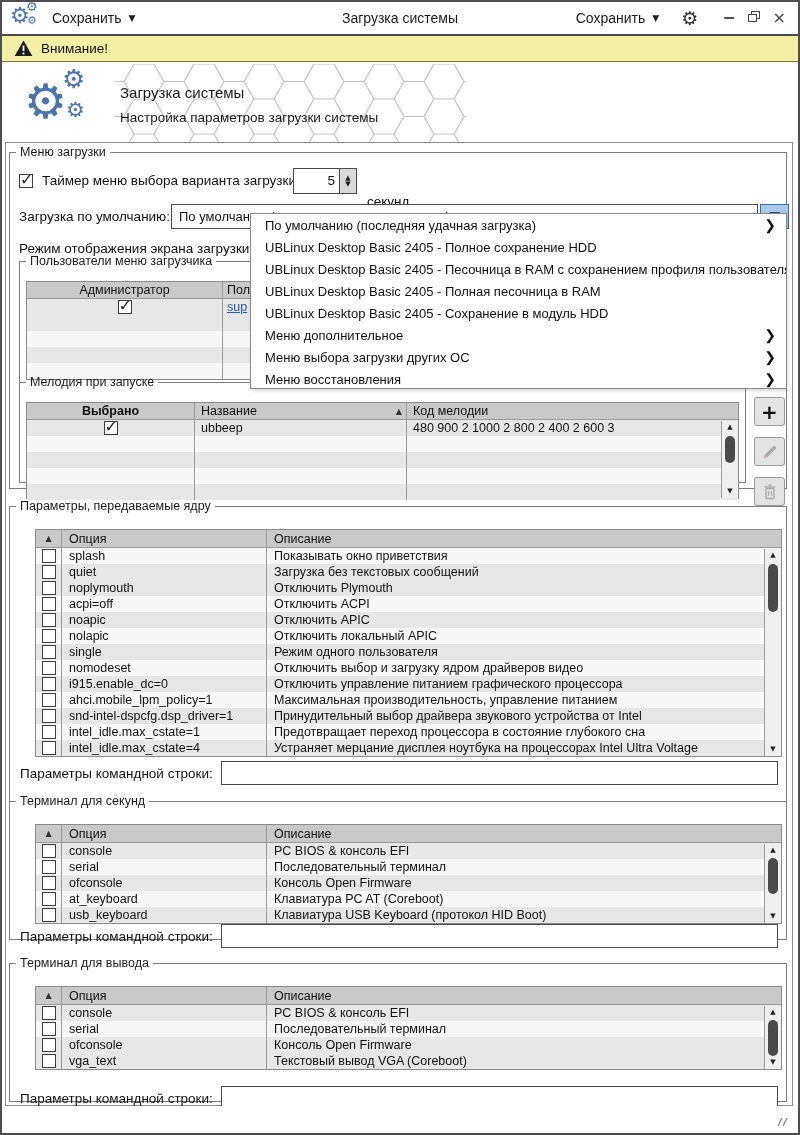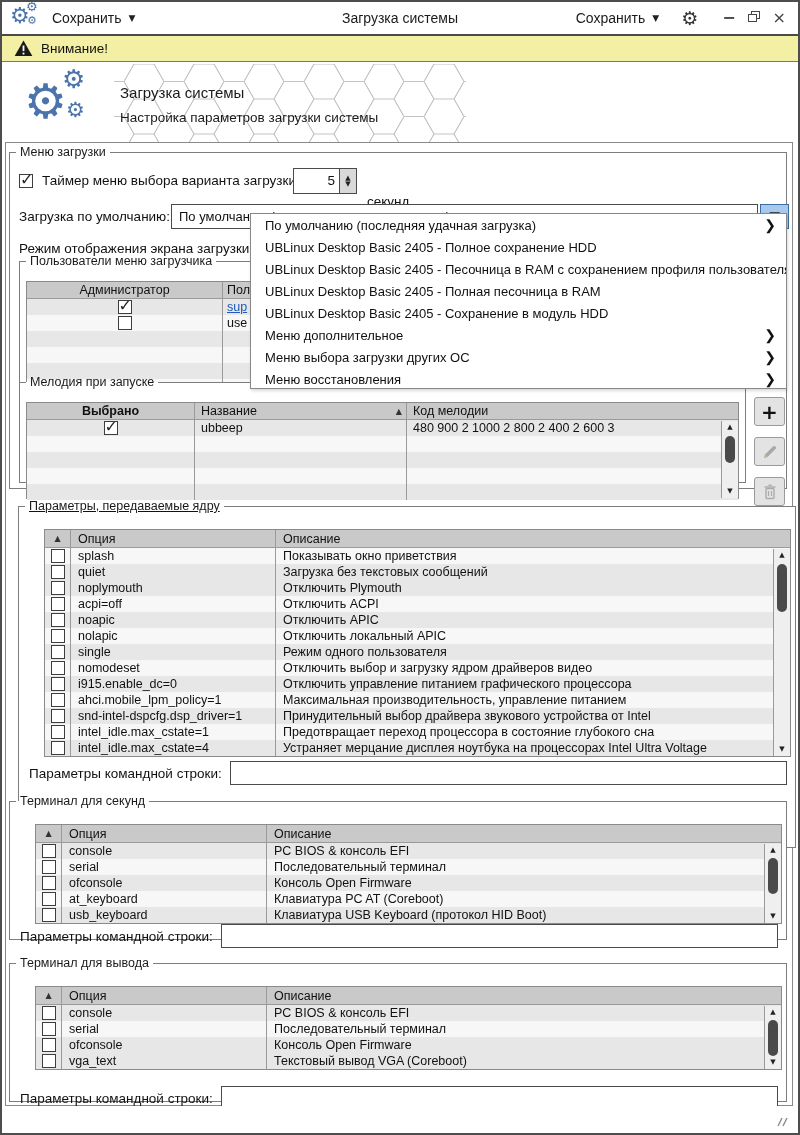--- a/index.html
+++ b/index.html
@@ -42,21 +42,21 @@
   .hdr-title{position:absolute;left:118px;top:22px;font-size:15px;color:#1a1a1a;}
   .hdr-sub{position:absolute;left:118px;top:48px;font-size:13.5px;color:#1a1a1a;}
 
   
   .frame{position:absolute;left:3px;top:140px;width:788px;height:964px;border:1px solid #8a8a8a;background:#fff;}
 
   fieldset{position:absolute;border:1px solid #7d7d7d;margin:0;padding:0;background:#fff;}
   legend{font-size:12.5px;margin-left:6px;padding:0 4px;color:#1a1a1a;}
 
   .fs1{left:7px;top:143px;width:778px;height:344px;}
-  .fs2{left:16px;top:497px;width:778px;height:349px;text-decoration:underline;}
+  .fs2{left:7px;top:497px;width:778px;height:349px;}
   .fs3{left:7px;top:792px;width:778px;height:146px;}
   .fs4{left:7px;top:954px;width:778px;height:146px;}
 
   .lbl{font-size:13.5px;color:#111;}
 
   
   .cb{width:14px;height:14px;min-width:14px;border:1.5px solid #3d3d3d;background:#fff;display:inline-block;position:relative;}
   .cb.on::after{content:"✓";position:absolute;left:0px;top:-5px;font-size:16px;font-weight:bold;color:#1f1f1f;font-family:"DejaVu Sans",sans-serif;}
 
   
@@ -236,26 +236,20 @@
           <div class="uc1">Администратор</div>
           <div class="uc2">Пол</div>
         </div>
         <div class="tbody">
             <div class="u-row r-odd">
               <div class="uc1">
                 <span class="cb on"></span>
               </div>
               <div class="uc2"><span class="link">sup</span></div>
             </div>
-            <div class="u-row r-even">
-              <div class="uc1">
-                <span class="cb"></span>
-              </div>
-              <div class="uc2"><span>use</span></div>
-            </div>
             <div class="u-row r-odd">
               <div class="uc1"></div>
               <div class="uc2"></div>
             </div>
             <div class="u-row r-even">
               <div class="uc1"></div>
               <div class="uc2"></div>
             </div>
             <div class="u-row r-odd">
               <div class="uc1"></div>

